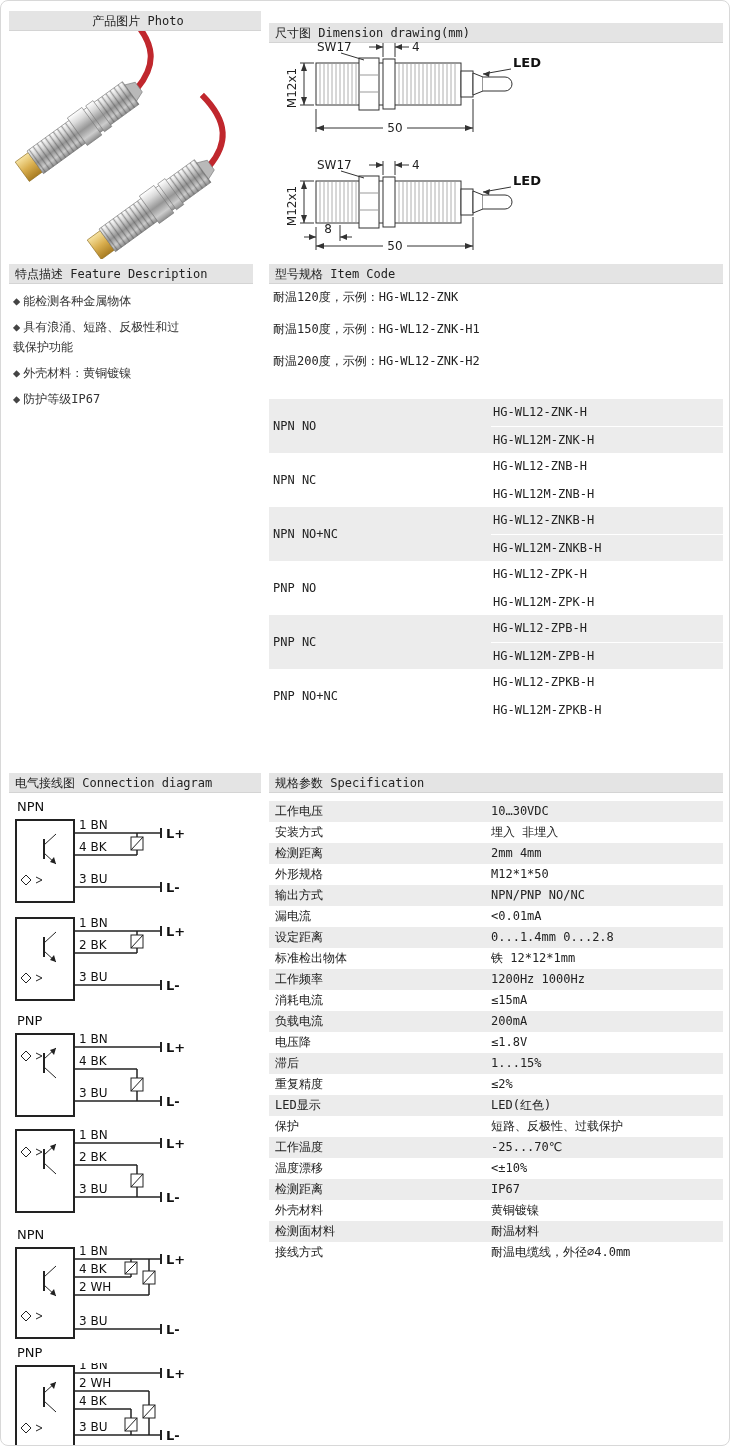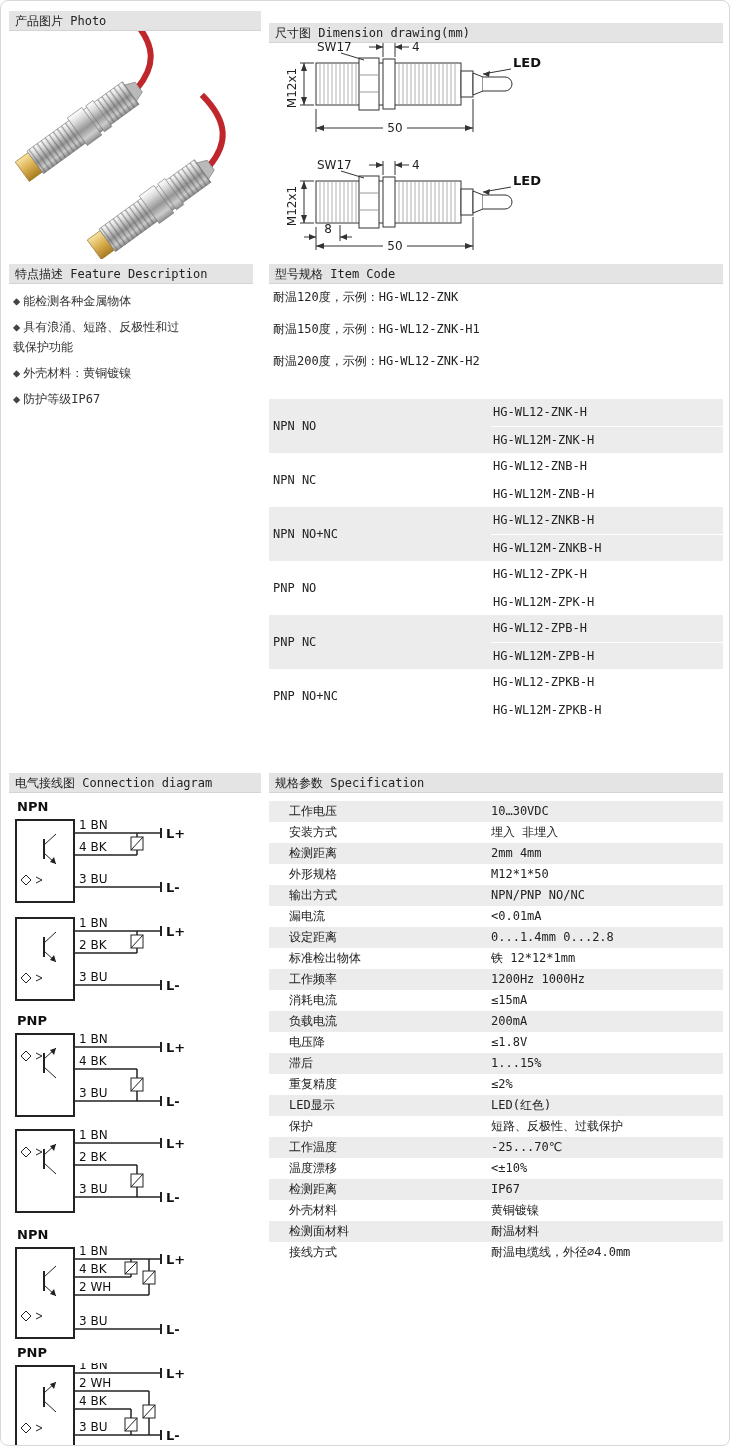--- a/index.html
+++ b/index.html
@@ -3,21 +3,21 @@
 <meta charset="utf-8">
 <style>
   * { margin:0; padding:0; box-sizing:border-box; }
   html,body { width:730px; height:1446px; background:#fff; }
   body { font-family:"DejaVu Sans Mono","DejaVu Sans",monospace; color:#222; position:relative; overflow:hidden; }
   .page { position:absolute; left:0; top:0; width:730px; height:1446px;
           border:1px solid #d8d8d8; border-radius:8px; background:#fff; overflow:hidden; }
 
   .sec-header { position:absolute; height:20px; line-height:20px; background:#e4e4e4;
                 border-bottom:1px solid #d4d4d4; color:#222; font-size:12px; padding-left:6px; }
-  #h-photo { left:8px;   top:10px;  width:252px; }
+  #h-photo { left:8px;   top:10px;  width:252px;text-align:center; }
   #h-dim   { left:268px; top:22px;  width:454px; }
   #h-feat  { left:8px;   top:263px; width:244px; }
   #h-code  { left:268px; top:263px; width:454px; }
   #h-conn  { left:8px;   top:772px; width:252px; }
   #h-spec  { left:268px; top:772px; width:454px; }
 
   #photo-svg { position:absolute; left:8px;  top:30px; }
   #dim-svg   { position:absolute; left:270px; top:30px; }
 
   #feature-list { position:absolute; left:12px; top:290px; width:170px;
@@ -33,24 +33,24 @@
   .ic-row { display:flex; height:54px; }
   .ic-type { width:222px; display:flex; align-items:center; padding-left:4px; font-size:12px; }
   .ic-codes { flex:1; display:flex; flex-direction:column; justify-content:center; }
   .ic-code { height:41px; line-height:27px; font-size:12px; padding-left:2px;
              border-bottom:1px solid #fff; }
   .ic-code:last-child { border-bottom:none; }
   .shade { background:#ececec; }
 
   #spec-table { position:absolute; left:268px; top:800px; width:454px; }
   .sp-row { display:flex; height:21px; line-height:21px; font-size:12px; }
-  .sp-label { width:222px; padding-left:20px; }
+  .sp-label { width:222px; padding-left:6px; }
   .sp-value { flex:1; }
 
-  .conn-title { position:absolute; left:16px; font-size:13px; font-weight:bold;
+  .conn-title { position:absolute; left:16px; font-size:13px; font-weight:normal;
                 font-family:"DejaVu Sans",sans-serif; color:#111; }
   .conn-svg { position:absolute; left:12px; }
   #d1t{top:798px} #d1{top:816px}
   #d2{top:914px}
   #d3t{top:1012px} #d3{top:1030px}
   #d4{top:1126px}
   #d5t{top:1226px} #d5{top:1244px}
   #d6t{top:1344px} #d6{top:1362px}
 
   .wl { font-size:12px; fill:#111; font-family:"DejaVu Sans",sans-serif; }

